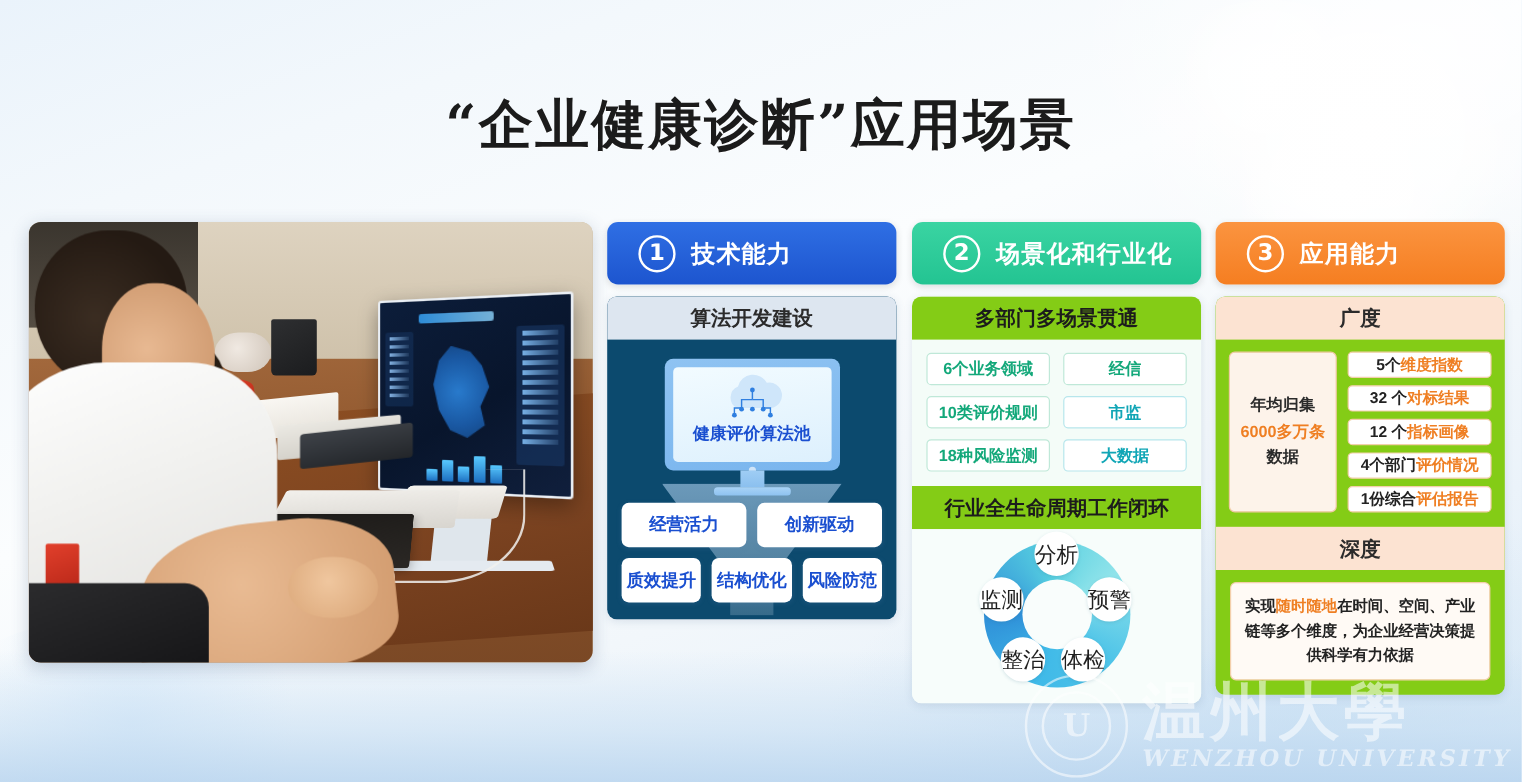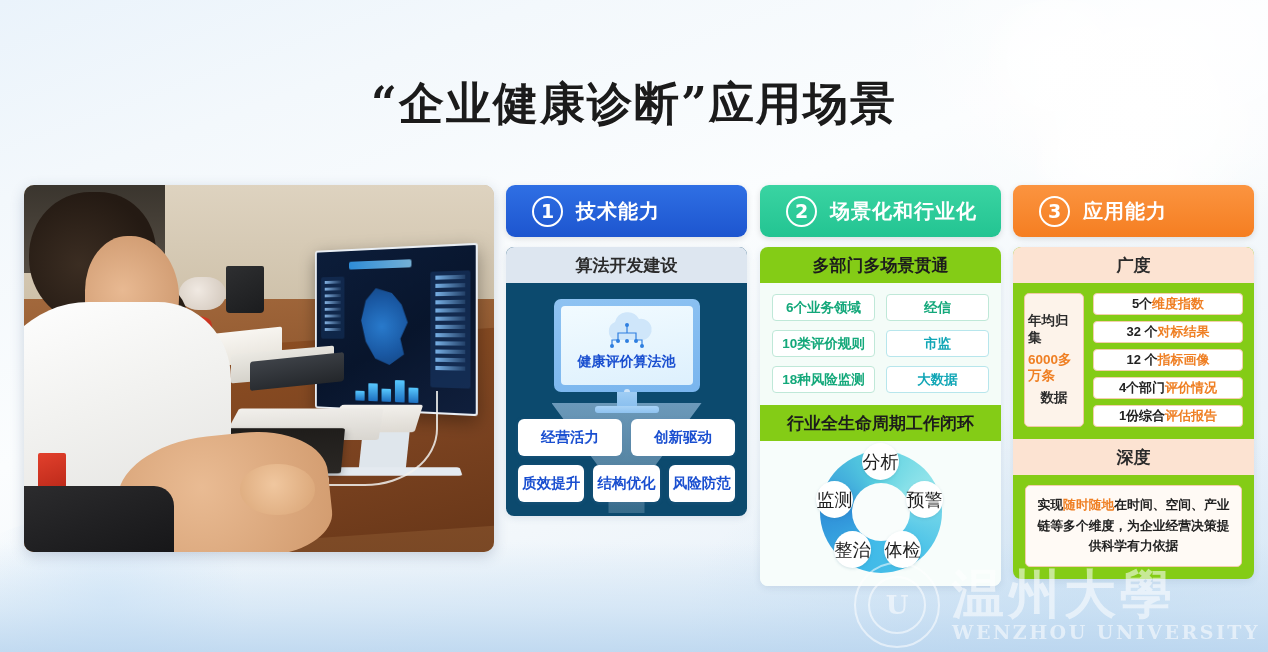--- a/index.html
+++ b/index.html
@@ -254,21 +254,21 @@
     position:absolute; width: 37px; height:37px; border-radius:50%;
     background:#ffffff;
     display:flex; align-items:center; justify-content:center;
     font-size: 18px; font-weight:normal; color:#1f1f1f;
     box-shadow: 0 1px 3px rgba(50,110,140,.18);
   }
 
   
   .c3-breadth { display:flex; gap: 9px; padding: 10px 11px 12px; }
   .big-box {
-    width: 60px; border: 1px solid #f0c9a4; border-radius: 5px;
+    width: 90px; border: 1px solid #f0c9a4; border-radius: 5px;
     background: #fdf3ea;
     display:flex; flex-direction:column; align-items:center; justify-content:center;
     gap: 5px; padding: 8px 3px;
     font-size: 13.5px; font-weight:bold; color:#2b2b2b; line-height:1.25;
   }
   .big-box .hl { color:#ef7f23; }
   .c3-list { flex:1; display:flex; flex-direction:column; gap: 6px; }
   .otag {
     height: 22px; border:1px solid #f3cfab; border-radius:4px; background:#fff;
     display:flex; align-items:center; justify-content:center;
@@ -305,20 +305,21 @@
   .logo-text { display:flex; flex-direction:column; }
   .logo-cn {
     font-family:"DejaVu Serif","Liberation Serif", serif;
     font-size: 52px; font-weight:bold; color:#ffffff; letter-spacing: 4px;
     line-height: 1.05;
   }
   .logo-en {
     font-family:"DejaVu Serif","Liberation Serif", serif;
     font-size: 19px; font-weight:bold; color:#ffffff; letter-spacing: 2.5px;
     text-align:right;
+    font-style:italic;
   }
 </style>
 </head>
 <body>
 
 <div class="cloud c1"></div>
 <div class="cloud c2"></div>
 <div class="cloud c3"></div>
 <div class="cloud c4"></div>
 <div class="bottom-band"></div>

